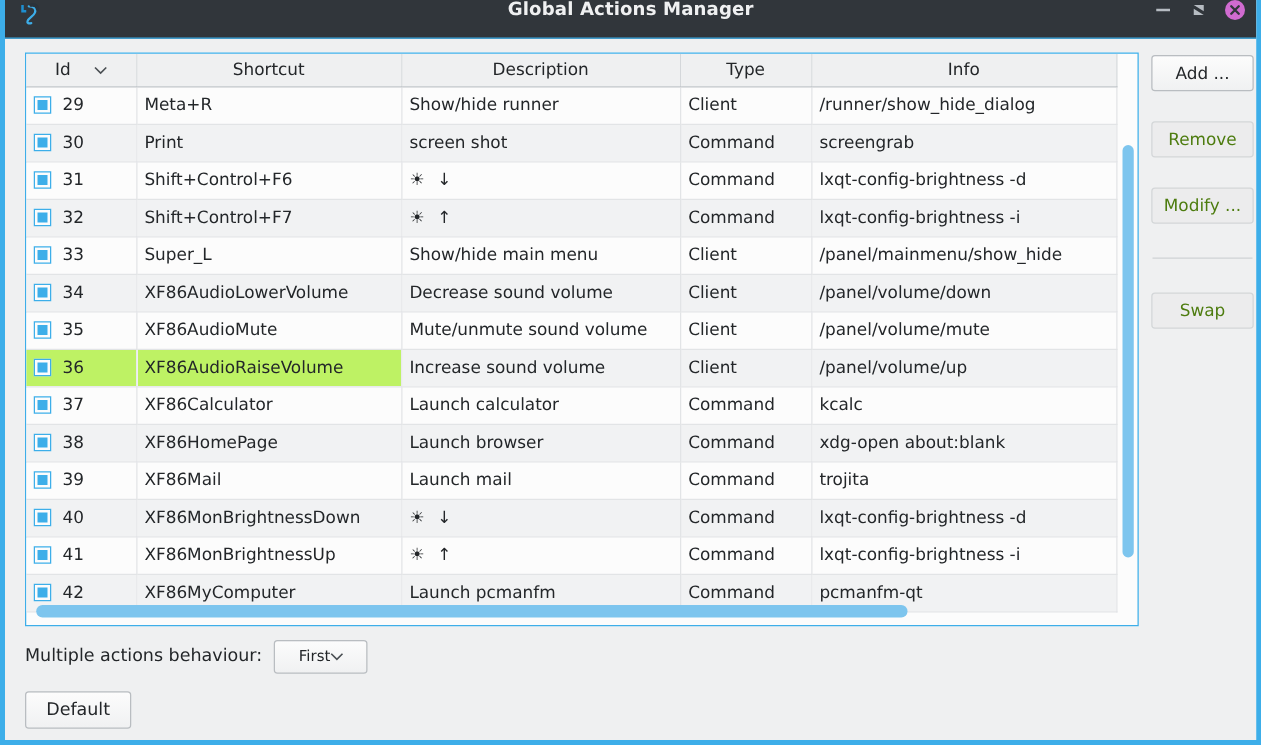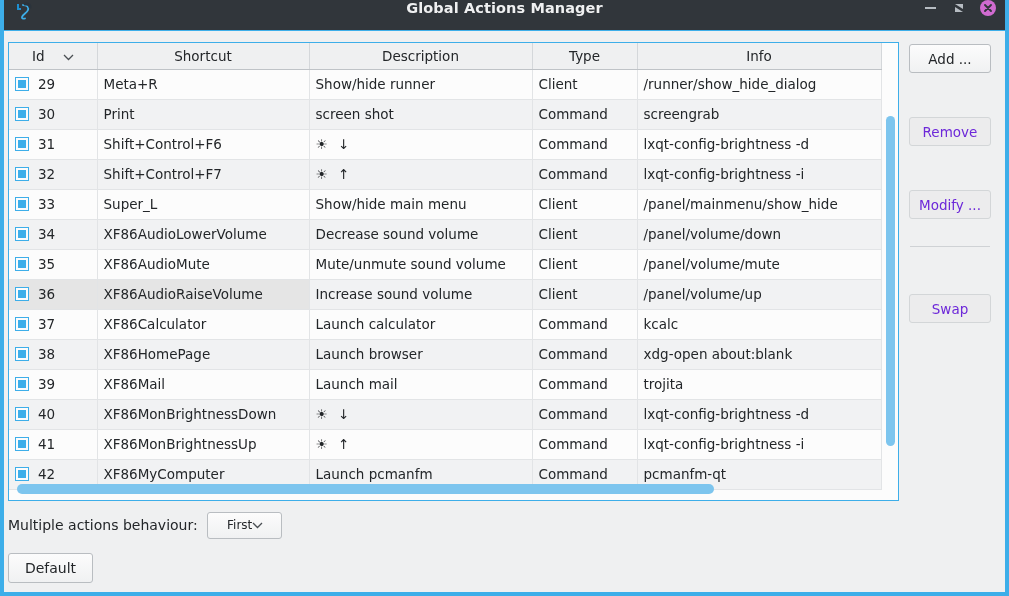--- a/index.html
+++ b/index.html
@@ -60,21 +60,21 @@
   #btn-close {
     width: 16px; height: 16px; border-radius: 50%;
     background: #d06bd0;
     display:flex; align-items:center; justify-content:center;
   }
   #btn-close svg { display:block; }
 
   
   #body {
     position: relative;
-    padding: 11px 12px 0 4px;
+    padding: 11px 12px 0 16px;
     height: calc(100% - 31px);
   }
 
   #content-row {
     display: flex;
     align-items: flex-start;
     gap: 10px;
   }
 
   
@@ -135,21 +135,21 @@
   td.c-type { width: 105px; padding-left: 9px; }
   td.c-info { width: 244px; padding-left: 9px; border-right: none; }
 
   th.th-id { width: 88px; }
   th.th-shortcut { width: 212px; }
   th.th-desc { width: 223px; }
   th.th-type { width: 105px; }
   th.th-info { width: 244px; border-right: 1px solid #d4d7da; }
 
   
-  tr.selected td.c-id, tr.selected td.c-shortcut { background: #e5e5e5; }
+  tr.selected td.c-id, tr.selected td.c-shortcut { background: #bef264; }
 
   .id-cell { display:flex; align-items:center; gap: 9px; }
   .chk {
     width: 14px; height: 14px;
     border: 1px solid #3daee9;
     background: #fcfcfc;
     display: inline-block;
     position: relative;
     flex: 0 0 auto;
   }
@@ -202,25 +202,24 @@
     border: 1px solid #b9bdc1;
     border-radius: 3px;
     background: linear-gradient(#fcfcfc, #f0f1f2);
     font-size: 13.5px;
     color: #232629;
     font-family: "DejaVu Sans", "Liberation Sans", sans-serif;
     cursor: pointer;
     padding: 0;
   }
   .sidebtn.disabled {
-    color: #6d28d9;
+    color: #4d7c0f;
     background: #ececed;
     border-color: #d3d6d8;
     cursor: default;
-    margin-top: 20px;
   }
   .sep {
     height: 1px;
     background: #cfd2d5;
     margin: 3px 1px;
   }
 
   
   #bottom {
     margin-top: 10px;

